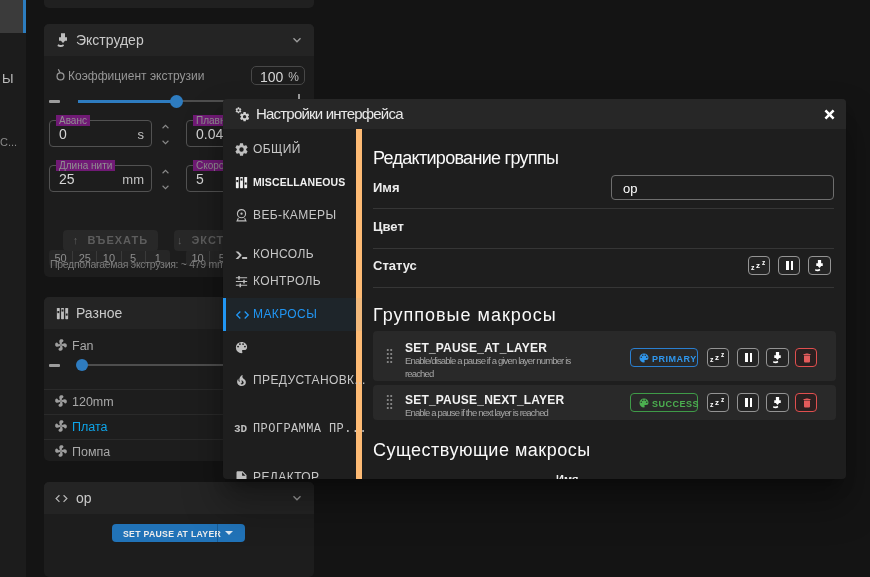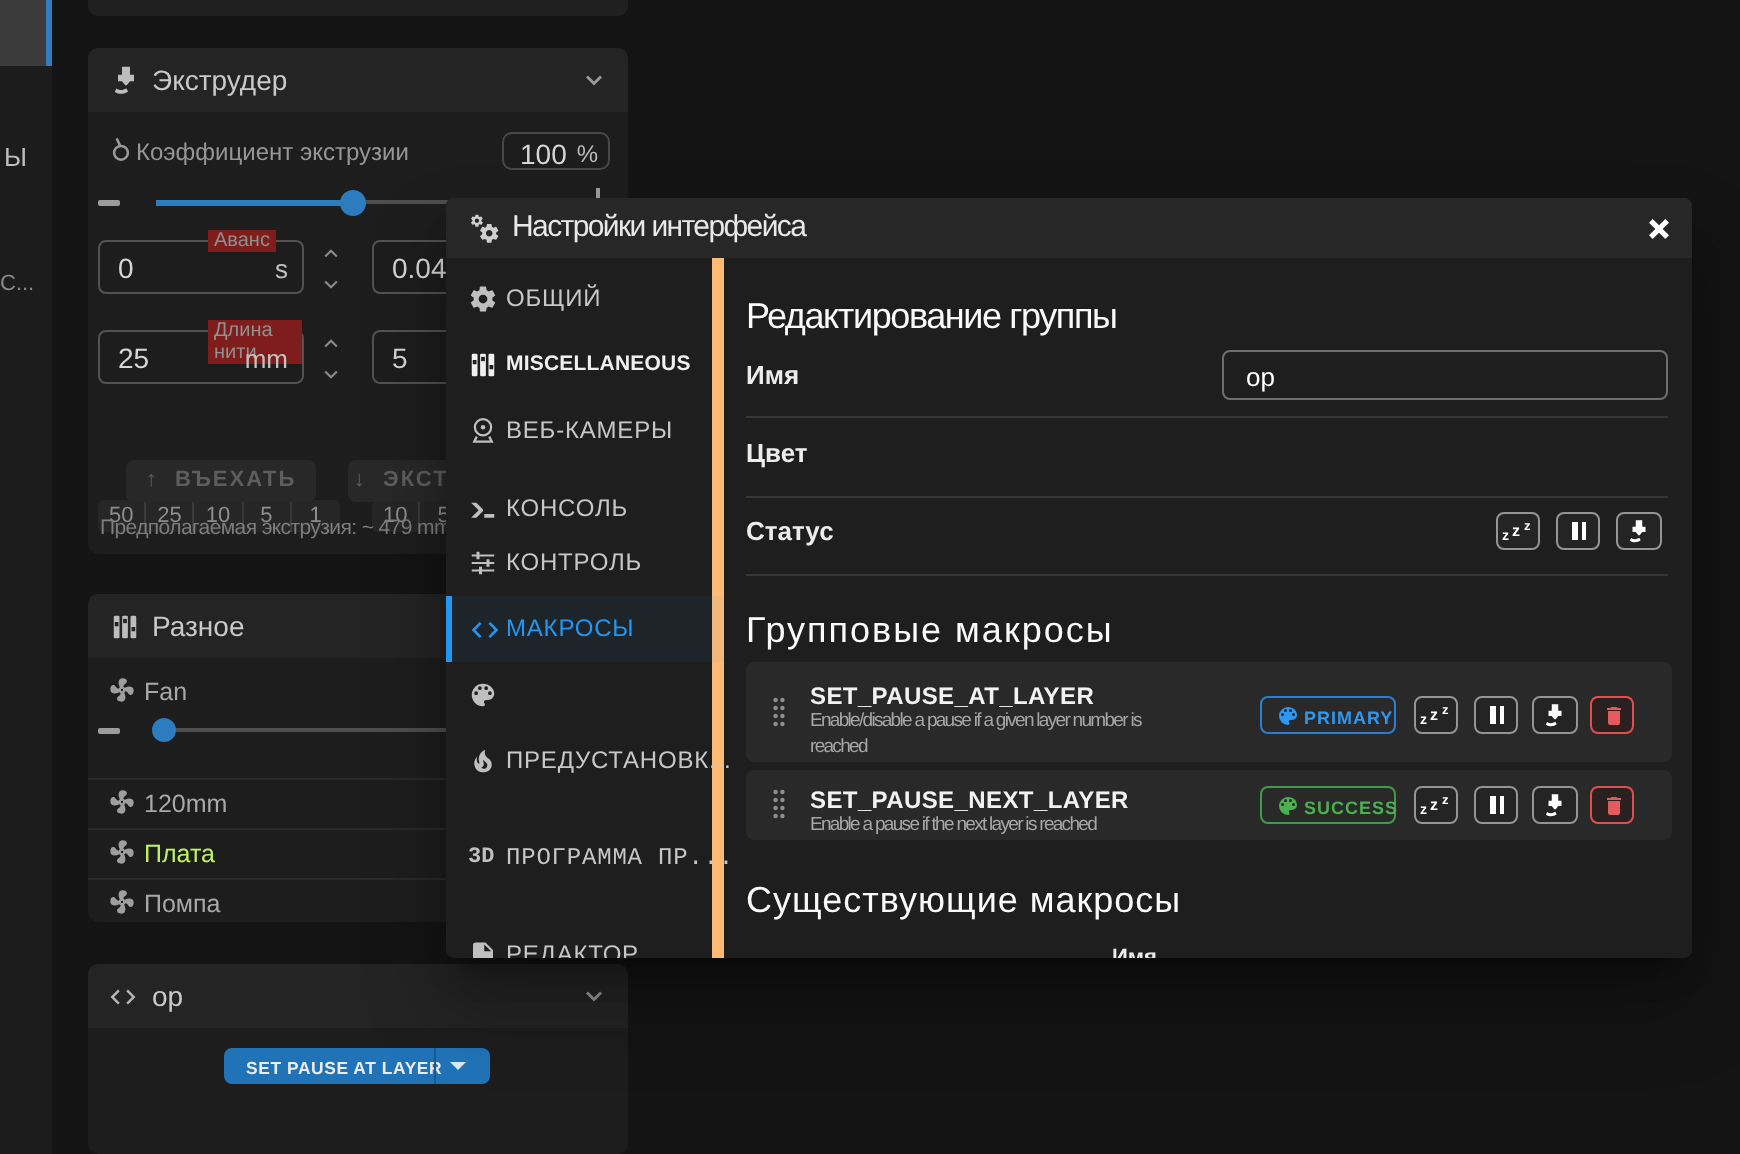--- a/index.html
+++ b/index.html
@@ -13,21 +13,21 @@
 #nav .t1 { left:2px; top:71px; color:#bdbdbd; font-size:13px; }
 #nav .t2 { left:0px; top:136px; color:#8a8a8a; font-size:11px; }
 
 .panel { left:44px; width:270px; background:#1d1d1d; border-radius:5px; overflow:hidden; }
 .phead { position:absolute; left:0; top:0; width:100%; height:32px; background:#242424; }
 .ptitle { position:absolute; left:32px; top:0; height:32px; line-height:32px; font-size:14px; color:#c9c9c9; }
 .chev { position:absolute; top:9px; width:14px; height:14px; }
 .dimtxt { color:#969696; }
 
 .fs { position:absolute; border:1px solid #525252; border-radius:4px; width:103px; height:27px; }
-.fs .lab { position:absolute; left:6px; top:-6px; background:#7f1d1d; padding:0 3px; font-size:10px; color:#909090; line-height:11px;margin-left:48px; }
+.fs .lab { position:absolute; left:6px; top:-6px; background:#701a75; padding:0 3px; font-size:10px; color:#909090; line-height:11px; }
 .fs .val { position:absolute; left:9px; top:5px; font-size:14px; color:#d6d6d6; }
 .fs .suf { position:absolute; right:7px; top:6px; font-size:13px; color:#c2c2c2; }
 
 .segs { position:absolute; display:flex; height:16px; background:#262626; border-radius:3px; overflow:hidden;margin-top:45px; }
 .segs div { width:24.2px; text-align:center; font-size:11px; line-height:16px; color:#8d8d8d; border-right:1px solid #3a3a3a; }
 .segs div:last-child { border-right:none; }
 .bigbtn { position:absolute; height:21px; background:#282828; border-radius:4px; color:#5d5d5d; font-size:11px; font-weight:bold; letter-spacing:1px; text-align:center; line-height:21px; }
 .mdiv { position:absolute; left:0; width:270px; height:1px; background:#2a2a2a; }
 
 #modal { left:223px; top:99px; width:623px; height:380px; background:#1e1e1e; border-radius:4px; overflow:hidden; box-shadow:0 11px 15px -7px rgba(0,0,0,.4), 0 24px 38px 3px rgba(0,0,0,.28); }
@@ -162,21 +162,21 @@
   <div class="abs" style="left:32px;top:62px;width:12px;height:12px;border-radius:50%;background:#2e7cc0;"></div>
   <div class="mdiv" style="top:92px;"></div>
   <svg class="abs" style="left:10px;top:97px;" width="14" height="14" viewBox="0 0 24 24" fill="#9e9e9e">
       <path d="M12 11A1 1 0 0 0 11 12A1 1 0 0 0 12 13A1 1 0 0 0 13 12A1 1 0 0 0 12 11M12.5 2C17 2 17.11 5.57 14.75 6.75C13.76 7.24 13.32 8.29 13.13 9.22C13.61 9.42 14.03 9.73 14.35 10.13C18.05 8.13 22.03 8.92 22.03 12.5C22.03 17 18.46 17.1 17.28 14.73C16.78 13.74 15.72 13.3 14.79 13.11C14.59 13.59 14.28 14 13.88 14.34C15.87 18.03 15.08 22 11.5 22C7 22 6.91 18.42 9.27 17.24C10.25 16.75 10.69 15.71 10.89 14.79C10.4 14.59 9.97 14.27 9.65 13.87C5.96 15.85 2 15.07 2 11.5C2 7 5.56 6.89 6.74 9.26C7.24 10.25 8.29 10.68 9.22 10.87C9.41 10.39 9.73 9.97 10.14 9.65C8.15 5.96 8.94 2 12.5 2Z"></path>
     </svg>
   <div class="abs" style="left:28px;top:98px;font-size:12.5px;color:#a8a8a8;">120mm</div>
   <div class="mdiv" style="top:117px;"></div>
   <svg class="abs" style="left:10px;top:122px;" width="14" height="14" viewBox="0 0 24 24" fill="#9e9e9e">
       <path d="M12 11A1 1 0 0 0 11 12A1 1 0 0 0 12 13A1 1 0 0 0 13 12A1 1 0 0 0 12 11M12.5 2C17 2 17.11 5.57 14.75 6.75C13.76 7.24 13.32 8.29 13.13 9.22C13.61 9.42 14.03 9.73 14.35 10.13C18.05 8.13 22.03 8.92 22.03 12.5C22.03 17 18.46 17.1 17.28 14.73C16.78 13.74 15.72 13.3 14.79 13.11C14.59 13.59 14.28 14 13.88 14.34C15.87 18.03 15.08 22 11.5 22C7 22 6.91 18.42 9.27 17.24C10.25 16.75 10.69 15.71 10.89 14.79C10.4 14.59 9.97 14.27 9.65 13.87C5.96 15.85 2 15.07 2 11.5C2 7 5.56 6.89 6.74 9.26C7.24 10.25 8.29 10.68 9.22 10.87C9.41 10.39 9.73 9.97 10.14 9.65C8.15 5.96 8.94 2 12.5 2Z"></path>
     </svg>
-  <div class="abs" style="left:28px;top:123px;font-size:12.5px;color:#bef264;">Плата</div>
+  <div class="abs" style="left:28px;top:123px;font-size:12.5px;color:#0ea5e9;">Плата</div>
   <div class="mdiv" style="top:142px;"></div>
   <svg class="abs" style="left:10px;top:147px;" width="14" height="14" viewBox="0 0 24 24" fill="#9e9e9e">
       <path d="M12 11A1 1 0 0 0 11 12A1 1 0 0 0 12 13A1 1 0 0 0 13 12A1 1 0 0 0 12 11M12.5 2C17 2 17.11 5.57 14.75 6.75C13.76 7.24 13.32 8.29 13.13 9.22C13.61 9.42 14.03 9.73 14.35 10.13C18.05 8.13 22.03 8.92 22.03 12.5C22.03 17 18.46 17.1 17.28 14.73C16.78 13.74 15.72 13.3 14.79 13.11C14.59 13.59 14.28 14 13.88 14.34C15.87 18.03 15.08 22 11.5 22C7 22 6.91 18.42 9.27 17.24C10.25 16.75 10.69 15.71 10.89 14.79C10.4 14.59 9.97 14.27 9.65 13.87C5.96 15.85 2 15.07 2 11.5C2 7 5.56 6.89 6.74 9.26C7.24 10.25 8.29 10.68 9.22 10.87C9.41 10.39 9.73 9.97 10.14 9.65C8.15 5.96 8.94 2 12.5 2Z"></path>
     </svg>
   <div class="abs" style="left:28px;top:148px;font-size:12.5px;color:#a8a8a8;">Помпа</div>
 </div>
 
 <div class="panel abs" style="top:482px;height:95px;">
   <div class="phead">
     <svg class="abs" style="left:9px;top:9px;" width="17" height="15" viewBox="0 0 24 24" fill="#b5b5b5">

